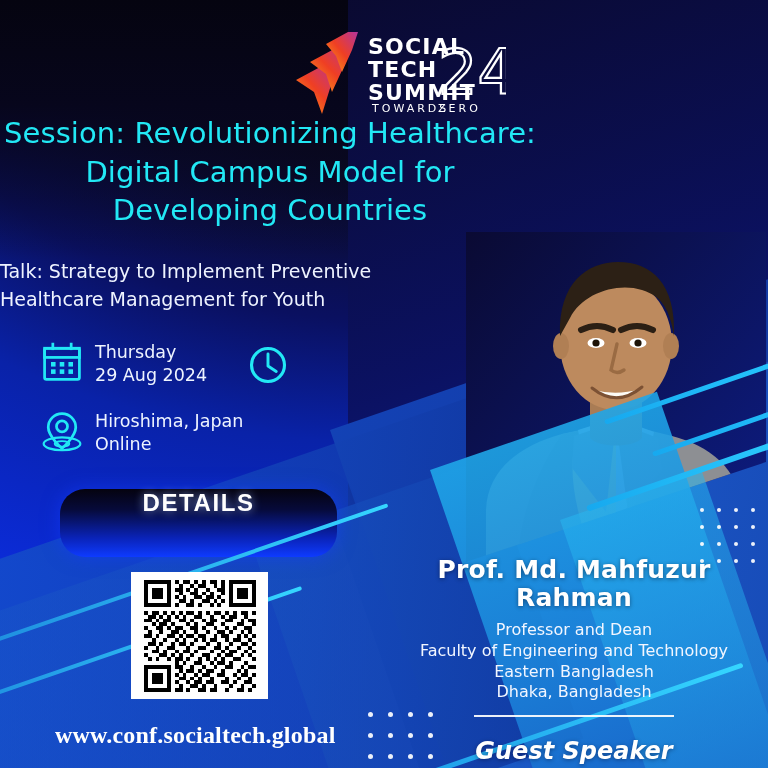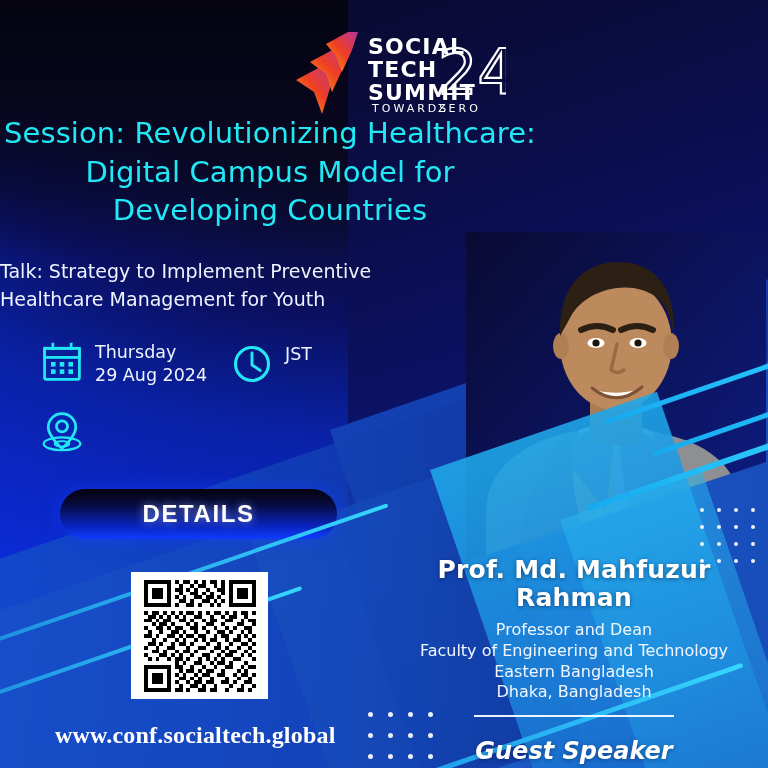--- a/index.html
+++ b/index.html
@@ -86,33 +86,33 @@
     font-family:"DejaVu Sans","Liberation Sans",sans-serif;
   }
   #talk-title{
     position:absolute;left:0;top:258px;width:462px;
     text-align:left;color:#eef3ff;font-size:19px;line-height:1.45;font-weight:400;
     font-family:"DejaVu Sans","Liberation Sans",sans-serif;
   }
 
   
   #info{position:absolute;left:40px;top:338px;width:430px;color:#eaf2ff;}
-  .info-row{display:flex;align-items:center;gap:0;}
+  .info-row{display:flex;align-items:flex-end;gap:16px;}
   .info-item{display:flex;align-items:flex-start;gap:11px;}
   .info-ic{width:44px;height:44px;flex:0 0 44px;margin-top:2px;}
   .info-tx{font-size:17.5px;line-height:1.32;color:#eef4ff;padding-top:3px;
     font-family:"DejaVu Sans","Liberation Sans",sans-serif;white-space:nowrap;}
   #item-date{width:190px;}
   #item-loc{margin-top:20px;}
 
   
   #details-btn{
-    position:absolute;left:60px;top:489px;width:277px;height:50px;border-radius:25px;
+    position:absolute;left:60px;top:489px;width:277px;height:68px;border-radius:25px;
     background:linear-gradient(180deg,#05030f 0%, #060a3a 30%, #0a23b8 72%, #0e3bff 100%);
-    display:flex;align-items:center;justify-content:center;
+    display:flex;align-items:flex-start;justify-content:center;
     box-shadow:0 0 18px rgba(20,60,255,.55);
   }
   #details-label{
     color:#ffffff;font-size:24px;font-weight:700;letter-spacing:1.6px;
     font-family:"Liberation Sans",sans-serif;text-shadow:0 0 10px rgba(150,180,255,.8);
   }
 
   
   #qr{position:absolute;left:131px;top:572px;width:137px;height:127px;background:#fff;
       display:flex;align-items:center;justify-content:center;}
@@ -215,33 +215,36 @@
           <div>29 Aug 2024</div>
         </div>
       </div>
 
       <div class="info-item" id="item-time">
         <svg class="info-ic" viewBox="0 0 48 48">
           <circle cx="24" cy="24" r="18" fill="none" stroke="#22e8f5" stroke-width="3.4"></circle>
           <path d="M24 12 L24 25 L33 31" fill="none" stroke="#22e8f5" stroke-width="3.2" stroke-linecap="round" stroke-linejoin="round"></path>
         </svg>
         <div class="info-tx">
-          <div>JST</div>
         </div>
       </div>
 
     </div>
 
     <div class="info-item" id="item-loc">
       <svg class="info-ic" viewBox="0 0 48 48">
         <path d="M24 5 C15.7 5 9 11.7 9 20 C9 30 24 43 24 43 C24 43 39 30 39 20 C39 11.7 32.3 5 24 5 Z" fill="none" stroke="#22e8f5" stroke-width="3"></path>
         <circle cx="24" cy="19" r="6" fill="none" stroke="#22e8f5" stroke-width="3"></circle>
         <ellipse cx="24" cy="38" rx="20" ry="7" fill="none" stroke="#22e8f5" stroke-width="2.4"></ellipse>
         <ellipse cx="24" cy="38" rx="8" ry="3" fill="none" stroke="#22e8f5" stroke-width="2"></ellipse>
       </svg>
+      <div class="info-tx">
+        <div>Hiroshima, Japan</div>
+        <div>Online</div>
+      </div>
     </div>
 
   </div>
 
   <div id="details-btn">
     <span id="details-label">DETAILS</span>
   </div>
 
   <div id="photo">
     <svg width="300" height="330" viewBox="0 0 300 330">

